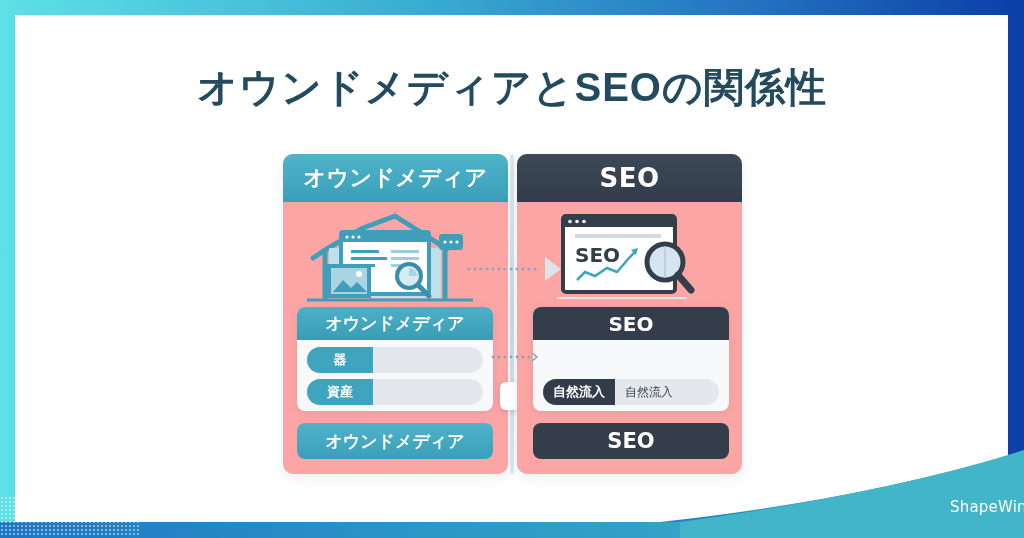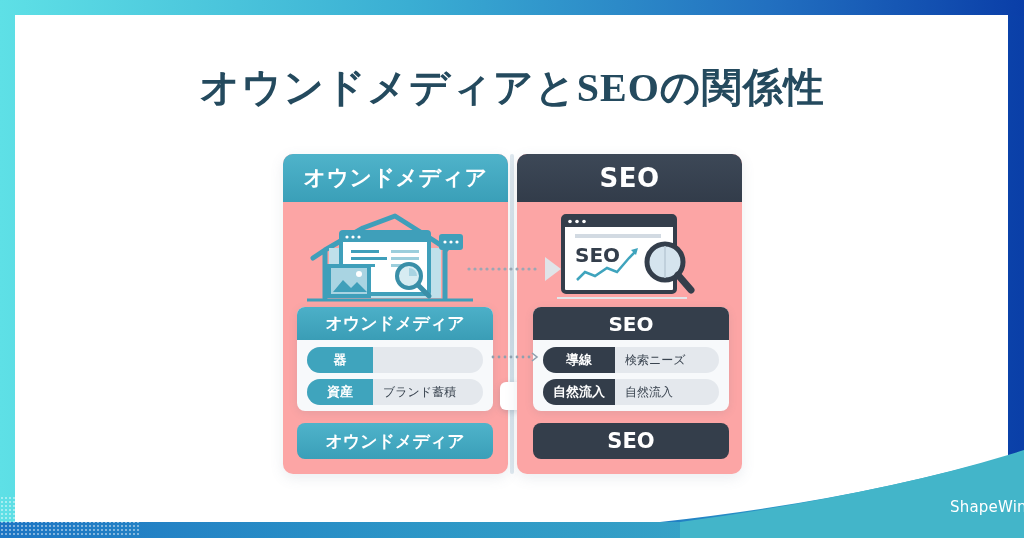--- a/index.html
+++ b/index.html
@@ -21,21 +21,21 @@
       position: absolute; left: 0; top: 0; width: 1024px; height: 538px; pointer-events: none;
     }
     .dots {
       position: absolute; left: 0; top: 496px; width: 140px; height: 40px;
       background-image: radial-gradient(circle, rgba(255,255,255,0.55) 0.9px, transparent 1.1px);
       background-size: 4px 4px;
       opacity: 0.8;
     }
     .title {
       position: absolute; left: 0; top: 60px; width: 1024px; text-align: center;
-      font-family: Liberation Serif, serif; font-weight: bold;
+      font-family: Liberation Sans, sans-serif; font-weight: bold;
       font-size: 40px; letter-spacing: 1px; color: #244a5e;
     }
     .panel {
       position: absolute; top: 154px; width: 225px; height: 320px;
       background: #fca5a5; border-radius: 10px;
       box-shadow: 0 4px 14px rgba(90,110,130,0.12);
     }
     .panel.left { left: 283px; }
     .panel.right { left: 517px; }
     .panel-header {
@@ -165,21 +165,20 @@
     <line x1="24" y1="90" x2="190" y2="90" stroke="#3f9fba" stroke-width="3"></line>
   </svg>
 
   <div class="subcard">
     <div class="subcard-header">オウンドメディア</div>
     <div class="row r1">
       <div class="key">器</div>
     </div>
     <div class="row r2">
       <div class="key">資産</div>
-      <div class="val">ブランド蓄積</div>
     </div>
   </div>
 
   <div class="footer-btn">オウンドメディア</div>
 </div>
 
 <div class="divider">
   <div class="bar"></div>
   <div class="knob"></div>
 </div>
@@ -198,24 +197,20 @@
     <polyline points="60,70 68,62 78,66 90,58 100,62 112,48 118,42" fill="none" stroke="#3fa4bd" stroke-width="2.5"></polyline>
     <path d="M 114 40 L 121 38 L 119 45 Z" fill="#3fa4bd"></path>
     <circle cx="148" cy="52" r="18" fill="#d5e4ee" stroke="#343e4b" stroke-width="5"></circle>
     <line x1="148" y1="36" x2="148" y2="68" stroke="#b8cad6" stroke-width="1.5"></line>
     <line x1="161" y1="65" x2="174" y2="80" stroke="#343e4b" stroke-width="7" stroke-linecap="round"></line>
     <line x1="40" y1="88" x2="170" y2="88" stroke="#e2e6ea" stroke-width="2"></line>
   </svg>
 
   <div class="subcard">
     <div class="subcard-header">SEO</div>
-    <div class="row r1">
-      <div class="key">導線</div>
-      <div class="val">検索ニーズ</div>
-    </div>
     <div class="row r2">
       <div class="key">自然流入</div>
       <div class="val">自然流入</div>
     </div>
   </div>
 
   <div class="footer-btn">SEO</div>
 </div>
 
 <svg class="connector" style="left:465px; top:255px; width:100px; height:30px;" viewBox="0 0 100 30">

